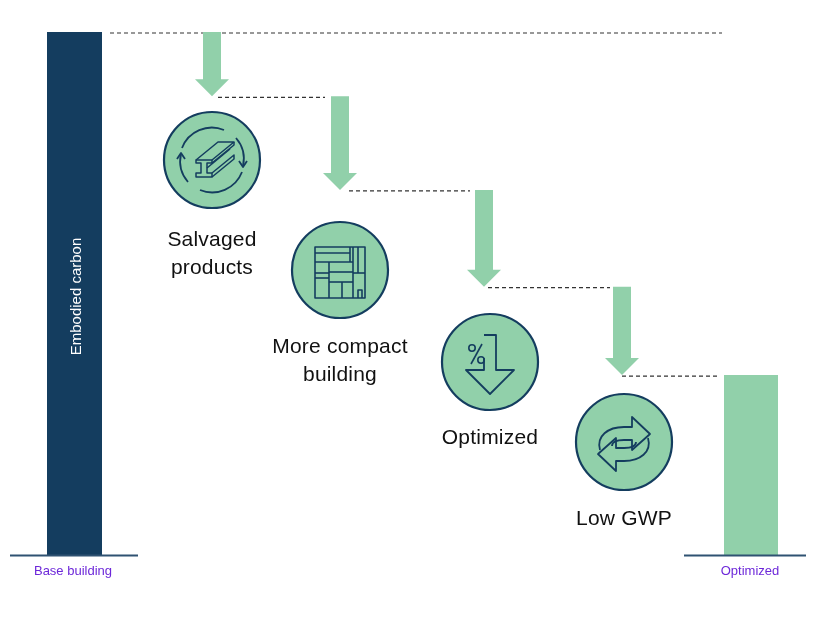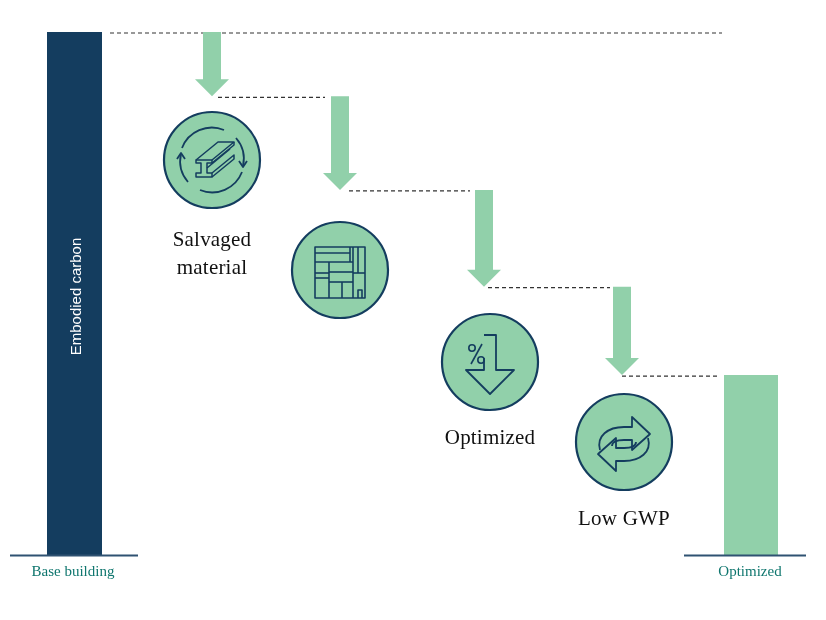--- a/index.html
+++ b/index.html
@@ -1,21 +1,21 @@
 <!DOCTYPE html>
 <html><head>
 <meta charset="utf-8">
 <style>
   html, body { margin: 0; padding: 0; background: #ffffff; }
   body { width: 826px; height: 620px; position: relative; overflow: hidden;
          font-family: "Liberation Sans", "DejaVu Sans", sans-serif; }
   #stage { position: absolute; left: 0; top: 0; width: 826px; height: 620px; }
-  .label { position: absolute; text-align: center; color: #111111; font-family: Liberation Serif, serif; }
+  .label { position: absolute; text-align: center; color: #111111; }
   .step-label { font-size: 21px; line-height: 28px; letter-spacing: 0.2px; }
-  .axis-label { font-size: 15px; color: #0f766e; }
+  .axis-label { font-size: 13px; color: #6d28d9; }
   .bar-label {
     position: absolute; color: #ffffff; font-size: 15px; white-space: nowrap;
     transform: rotate(-90deg); transform-origin: center center;
   }
 </style>
 </head>
 <body>
 
 <svg id="stage" width="826" height="620" viewBox="0 0 826 620" xmlns="http://www.w3.org/2000/svg">
 
@@ -98,22 +98,24 @@
   </g>
 </svg>
 
 <div class="bar-label" style="left:15px; top:288px; width:120px; text-align:center;">Embodied carbon</div>
 
 <div class="label axis-label" style="left:8px; top:563px; width:130px;">Base building</div>
 <div class="label axis-label" style="left:690px; top:563px; width:120px;">Optimized</div>
 
 <div class="label step-label" style="left:142px; top:225px; width:140px;">
   <div>Salvaged</div>
-  <div>material</div>
+  <div>products</div>
 </div>
 <div class="label step-label" style="left:250px; top:332px; width:180px;">
+  <div>More compact</div>
+  <div>building</div>
 </div>
 <div class="label step-label" style="left:415px; top:423px; width:150px;">
   <div>Optimized</div>
 </div>
 <div class="label step-label" style="left:554px; top:504px; width:140px;text-align:center;">
   <div>Low GWP</div>
 </div>
 
 </body></html>

